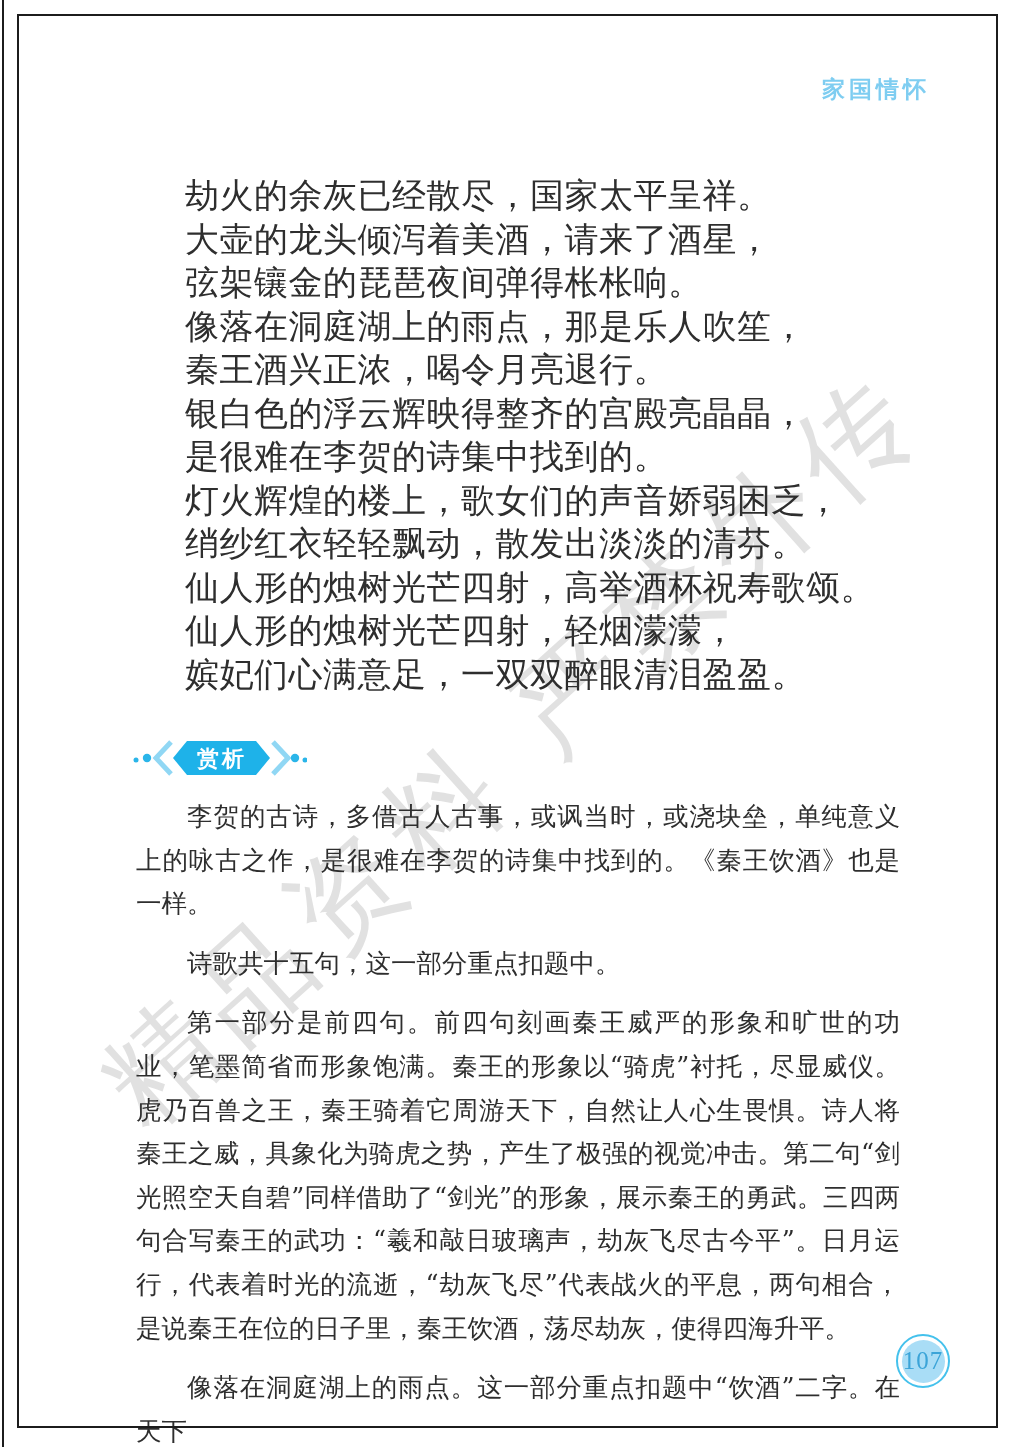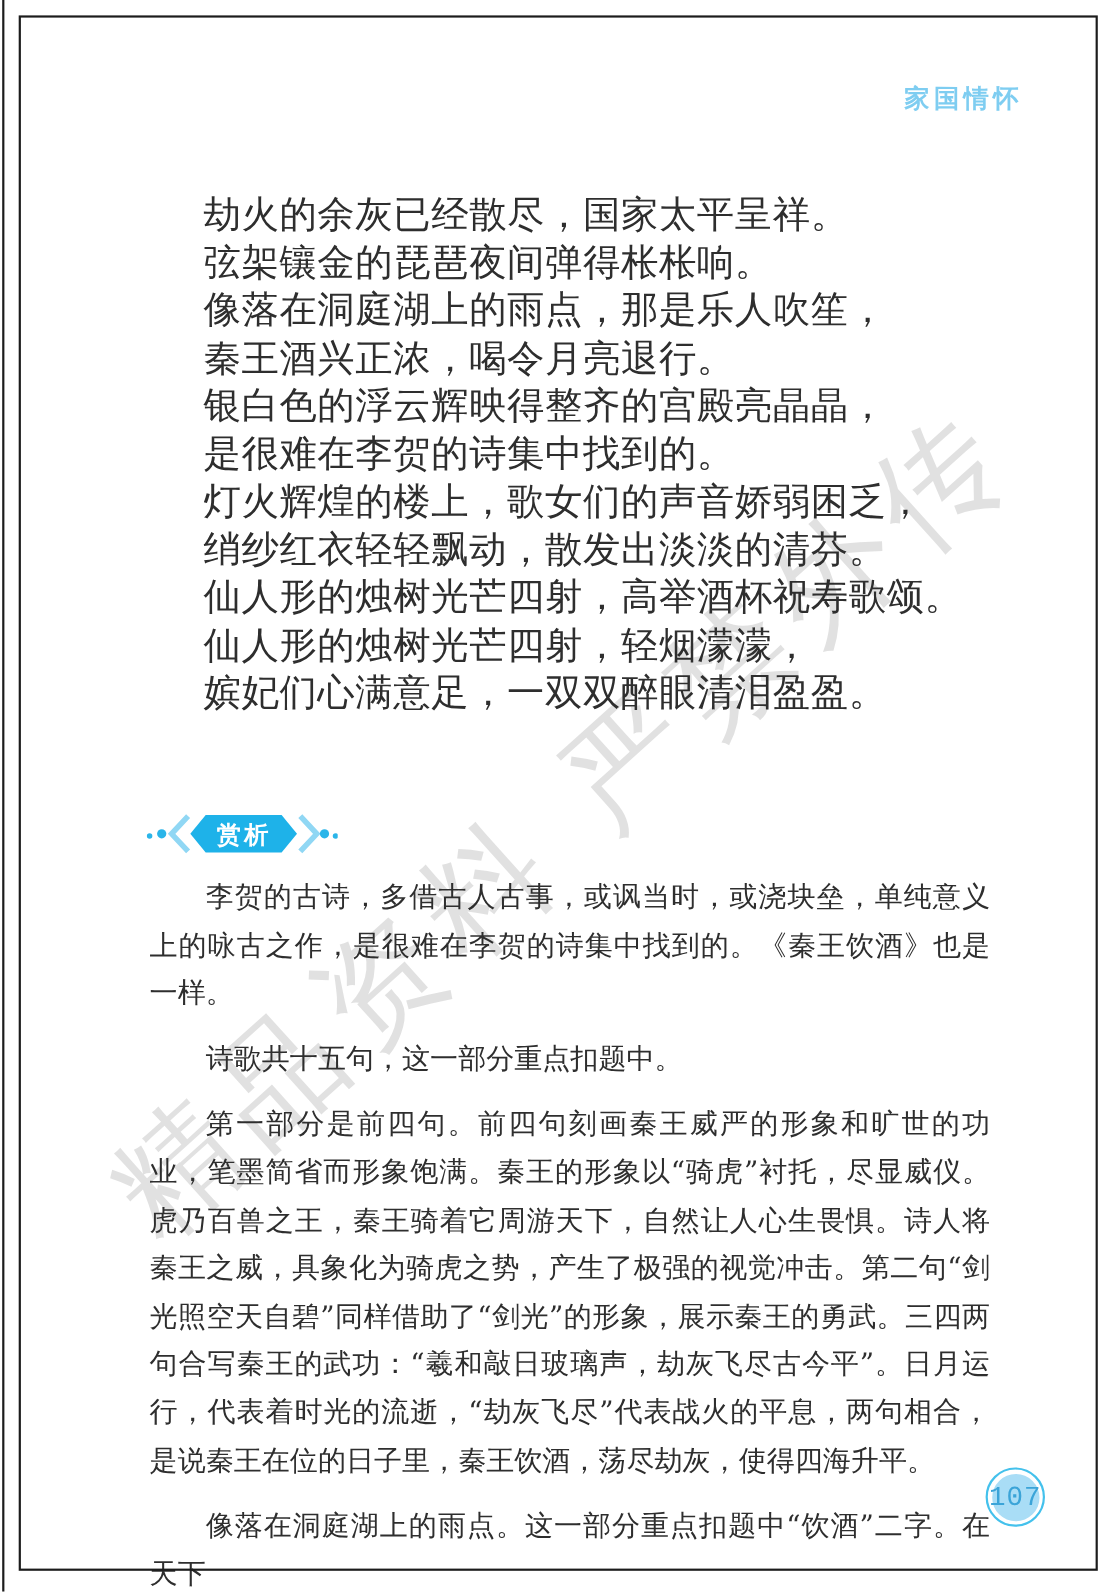--- a/index.html
+++ b/index.html
@@ -39,38 +39,39 @@
   }
   .analysis p { margin:16px; text-indent:2em; }
   .page-circle {
     position:absolute; left:896px; top:1334px; width:54px; height:54px;
     border-radius:50%; border:2px solid #44c1ec; box-sizing:border-box;
     display:flex; align-items:center; justify-content:center; z-index:2; background:#fff;
   }
   .page-circle .inner {
     width:43px; height:43px; border-radius:50%; background:#a9ddf6;
     display:flex; align-items:center; justify-content:center;
-    font-family:Liberation Mono, monospace;
+    font-family:Liberation Serif, serif;
     font-size:25px; color:#3ba4d8; letter-spacing:1px;
   }
 </style>
 </head>
 <body>
 
 <div>
 
   <div class="edge-line"></div>
   <div class="frame"></div>
 
   <div class="watermark">精品资料 严禁外传</div>
 
   <div class="running-head">家国情怀</div>
 
   <div class="poem">
       <div>劫火的余灰已经散尽，国家太平呈祥。</div>
+      <div>大壶的龙头倾泻着美酒，请来了酒星，</div>
       <div>弦架镶金的琵琶夜间弹得枨枨响。</div>
       <div>像落在洞庭湖上的雨点，那是乐人吹笙，</div>
       <div>秦王酒兴正浓，喝令月亮退行。</div>
       <div>银白色的浮云辉映得整齐的宫殿亮晶晶，</div>
       <div>是很难在李贺的诗集中找到的。</div>
       <div>灯火辉煌的楼上，歌女们的声音娇弱困乏，</div>
       <div>绡纱红衣轻轻飘动，散发出淡淡的清芬。</div>
       <div>仙人形的烛树光芒四射，高举酒杯祝寿歌颂。</div>
       <div>仙人形的烛树光芒四射，轻烟濛濛，</div>
       <div>嫔妃们心满意足，一双双醉眼清泪盈盈。</div>

